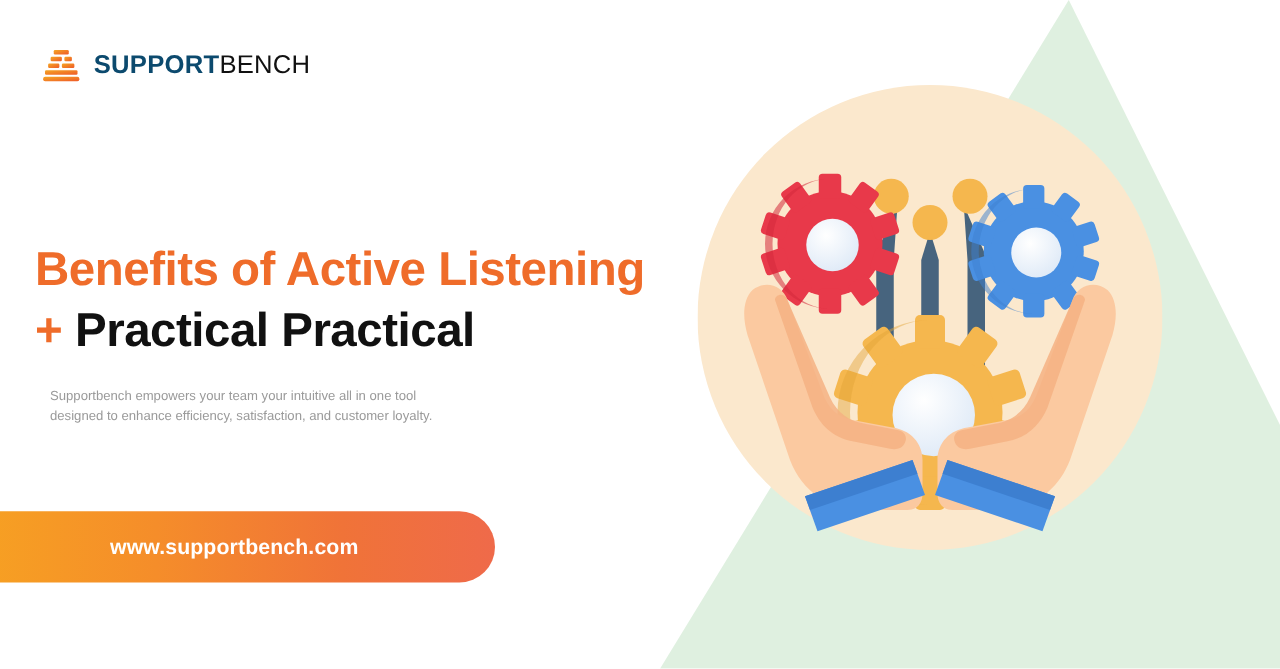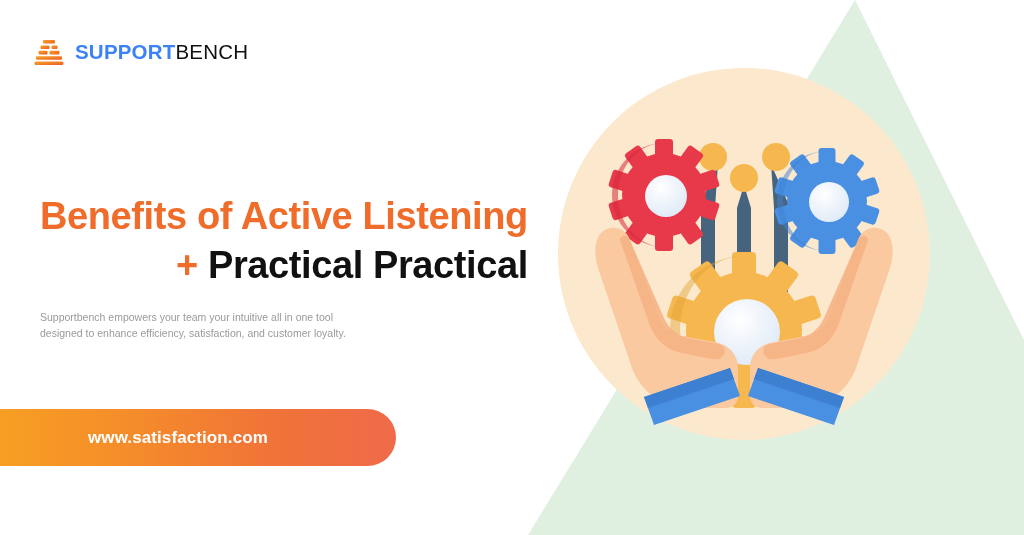--- a/index.html
+++ b/index.html
@@ -12,25 +12,25 @@
   .stage{position:relative;width:1024px;height:535px;background:#ffffff;overflow:hidden;}
 
   
   .bg-triangle{position:absolute;left:0;top:0;width:1024px;height:535px;z-index:0;}
 
   
   .logo{position:absolute;left:34px;top:38px;display:flex;align-items:center;gap:11px;z-index:5;}
   .logo-mark{width:30px;height:28px;display:block;}
   .logo-text{font-size:20.5px;letter-spacing:.2px;line-height:1;white-space:nowrap;
              font-family:"Liberation Sans", sans-serif;}
-  .logo-text .b1{font-weight:bold;color:#3b82f6;}
+  .logo-text .b1{font-weight:bold;color:#0c4a6e;}
   .logo-text .b2{font-weight:normal;color:#111111;}
 
   
-  .headline{position:absolute;left:40px;top:192px;z-index:5;text-align:right;}
+  .headline{position:absolute;left:28px;top:192px;z-index:5;}
   .h-line{font-size:38px;font-weight:bold;line-height:1.30;letter-spacing:-0.4px;white-space:nowrap;}
   .h-line1{color:#ef6c2a;}
   .h-line2{color:#111111;}
   .plus{color:#ef6c2a;}
 
   
   .subtitle{position:absolute;left:40px;top:309px;width:345px;z-index:5;
             font-size:10.5px;line-height:1.55;color:#9a9a9a;font-weight:normal;}
   .subtitle span{display:block;}
 
@@ -79,21 +79,21 @@
     <div class="h-line h-line1">Benefits of Active Listening</div>
     <div class="h-line h-line2"><span class="plus">+</span> <span>Practical Practical</span></div>
   </div>
 
   <div class="subtitle">
     <span>Supportbench empowers your team your intuitive all in one tool</span>
     <span>designed to enhance efficiency, satisfaction, and customer loyalty.</span>
   </div>
 
   <div class="url-pill">
-    <span class="url-text">www.satisfaction.com</span>
+    <span class="url-text">www.supportbench.com</span>
   </div>
 
   <div class="illus">
     <svg viewBox="0 0 372 372">
       <defs>
         <radialGradient id="hubg" cx="38%" cy="32%" r="72%">
           <stop offset="0%" stop-color="#ffffff"></stop>
           <stop offset="100%" stop-color="#dfeaf7"></stop>
         </radialGradient>
 

